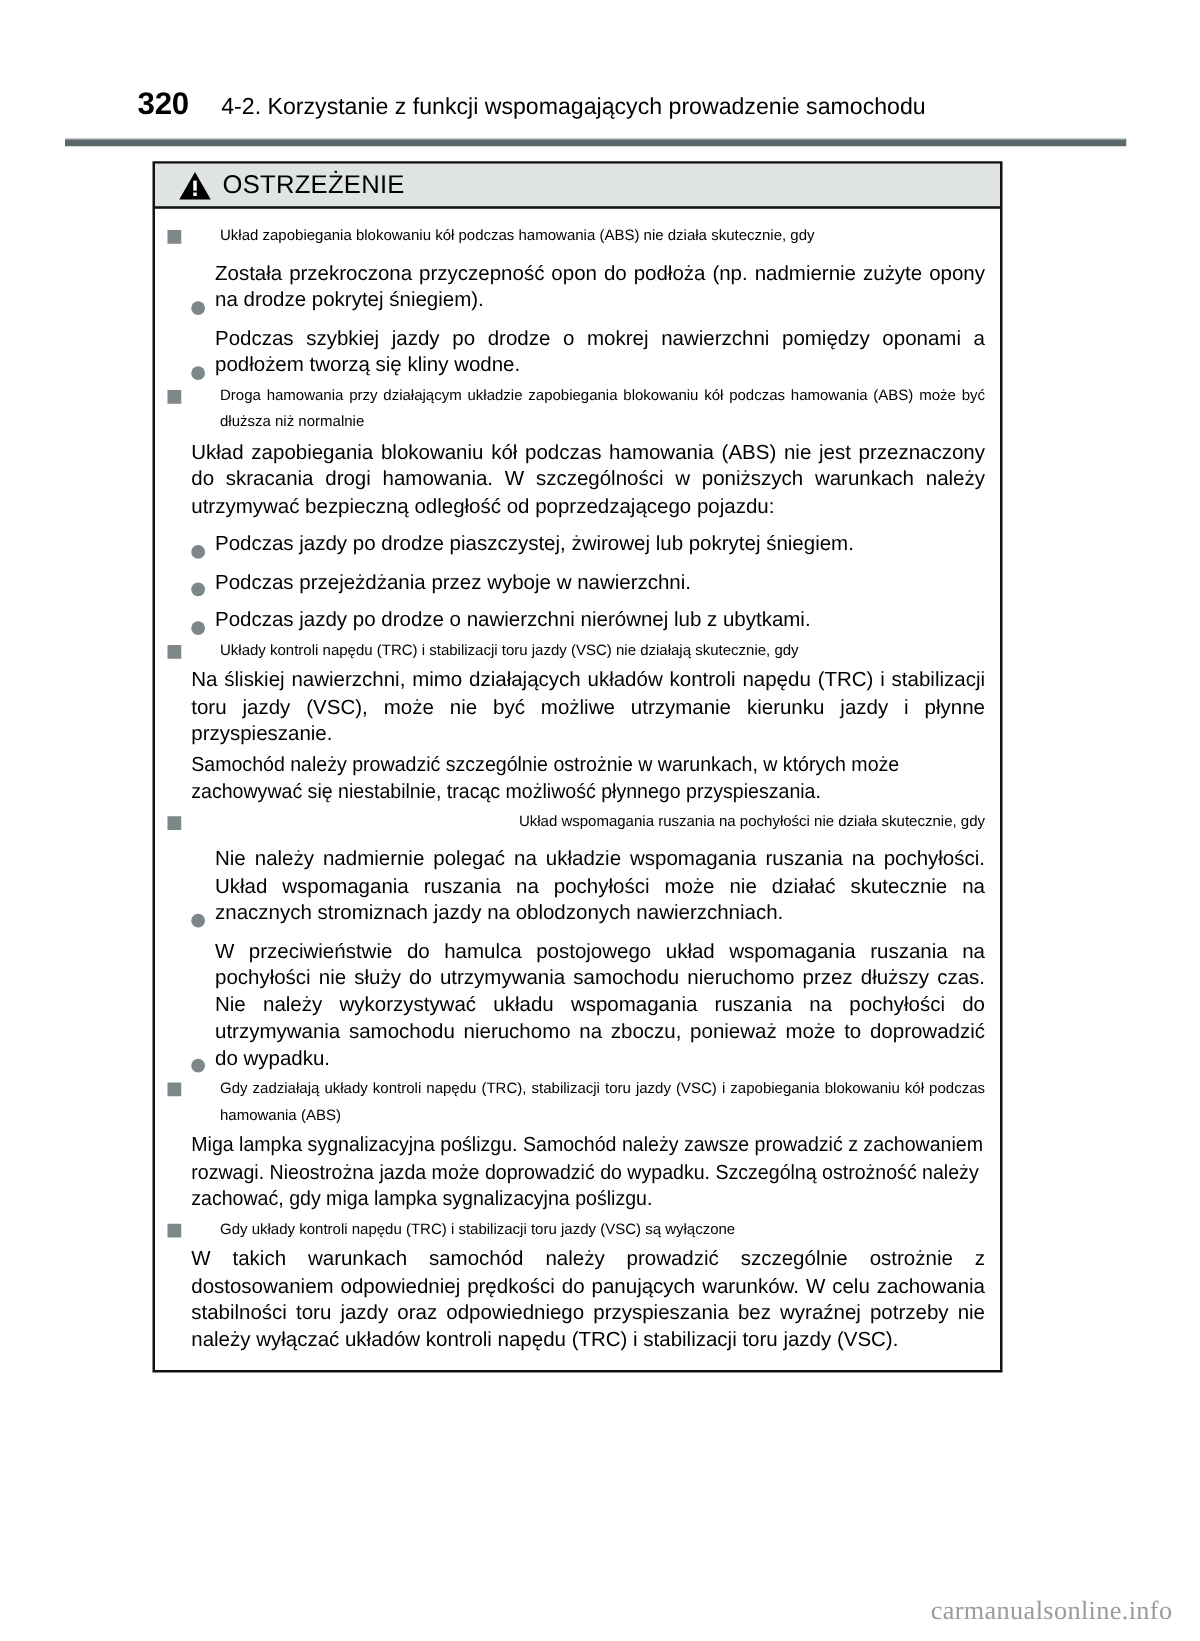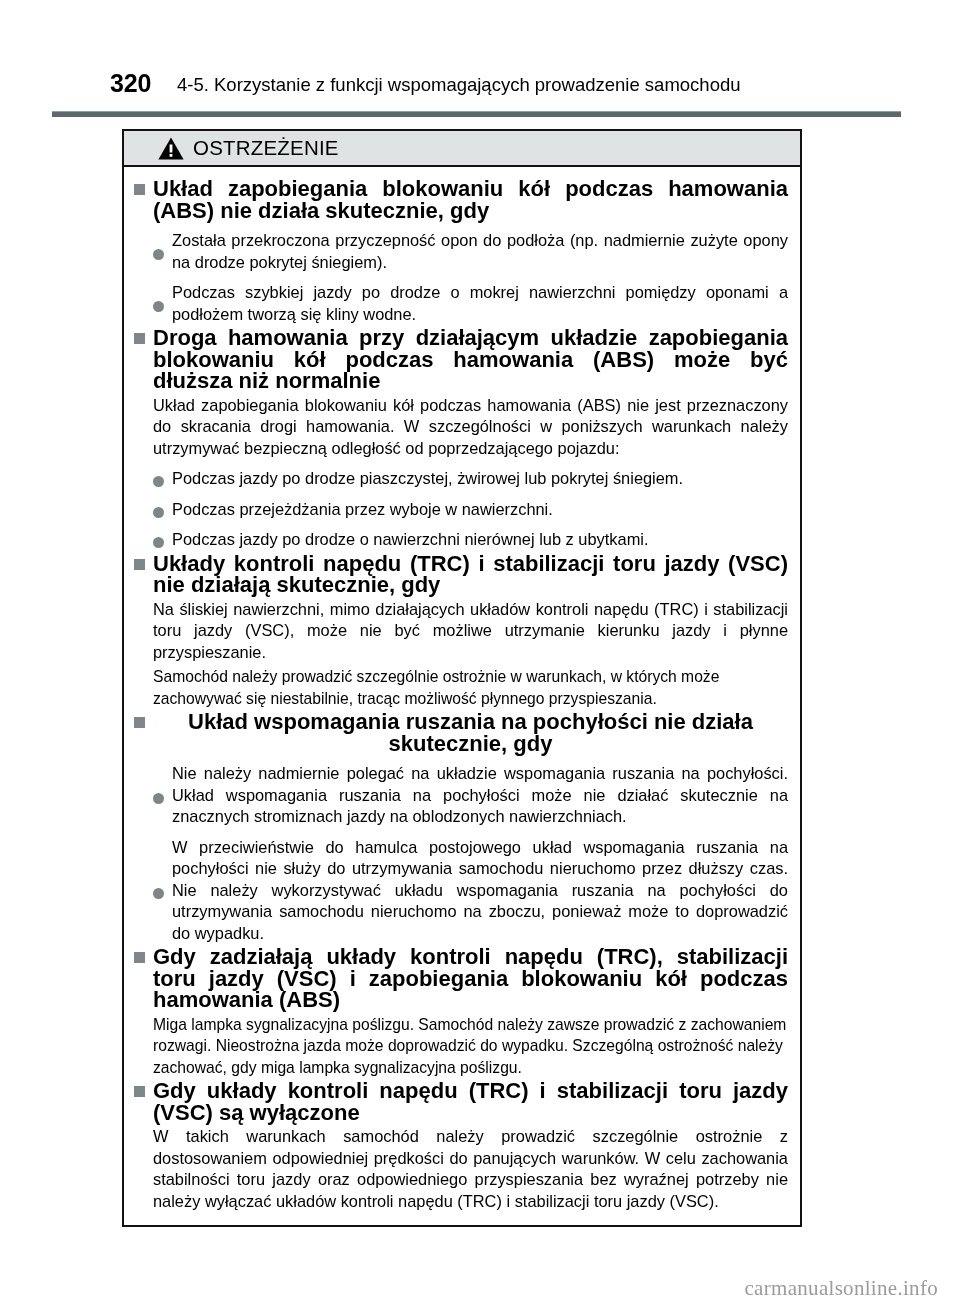--- a/index.html
+++ b/index.html
@@ -62,21 +62,21 @@
     border: 2px solid #111111;
     box-sizing: content-box;
     background: #ffffff;
   }
   .warning-header {
     background: #dfe3e3;
     border-bottom: 2px solid #111111;
     height: 34px;
     display: flex;
     align-items: center;
-    padding-left: 34px;
+    padding-left: 19px;
   }
   .warn-tri {
     width: 26px;
     height: 23px;
     flex: 0 0 auto;
     margin-right: 9px;
     display: block;
   }
   .warning-title {
     font-size: 20.5px;
@@ -93,41 +93,42 @@
   .sq-item:first-child { margin-top: 2px; }
   .sq-bullet {
     flex: 0 0 auto;
     width: 11px; height: 11px;
     background: #7d8689;
     margin-top: 6px;
     margin-right: 8px;
   }
   .sq-text {
     flex: 1 1 auto;
-    font-size: 22px;
-    font-weight: bold;
+    font-size: 12px;
+    font-weight: normal;
     line-height: 21.5px;
     text-align: justify;
-  }
-  .sq-text.nojust { text-align: center; }
+    margin-left: 23px;
+  }
+  .sq-text.nojust { text-align: right; }
 
   .para {
     font-size: 16.4px;
     line-height: 21.5px;
     text-align: justify;
     margin: 3px 0 0 19px;
   }
   .para.nojust { text-align: left; }
   .para.condensed {
     transform: scaleX(0.955);
     transform-origin: left center;
     width: 104.5%;
   }
 
-  .dot-item { display: flex; align-items: center; margin-top: 9px; margin-left: 19px; }
+  .dot-item { display: flex; align-items: flex-end; margin-top: 9px; margin-left: 19px; }
   .dot-bullet {
     flex: 0 0 auto;
     width: 11px; height: 11px;
     border-radius: 50%;
     background: #7d8689;
     margin-top: 6px;
     margin-right: 8px;
   }
   .dot-text {
     flex: 1 1 auto;
@@ -146,21 +147,21 @@
     color: #9b9b9b;
     letter-spacing: 0.3px;
     font-family: Liberation Serif, serif;
   }
 </style>
 </head>
 <body>
 
 <div class="page-header">
   <span class="page-number">320</span>
-  <span class="chapter-title">4-5. Korzystanie z funkcji wspomagających prowadzenie samochodu</span>
+  <span class="chapter-title">4-2. Korzystanie z funkcji wspomagających prowadzenie samochodu</span>
 </div>
 <div class="header-rule"></div>
 
 <div class="warning-box">
 
   <div class="warning-header">
     <svg class="warn-tri" viewBox="0 0 26 23">
       <polygon points="13,0.5 25.6,22.5 0.4,22.5" fill="#000000"></polygon>
       <rect x="11.6" y="7.5" width="2.8" height="8" fill="#ffffff"></rect>
       <rect x="11.6" y="17" width="2.8" height="2.8" fill="#ffffff"></rect>

